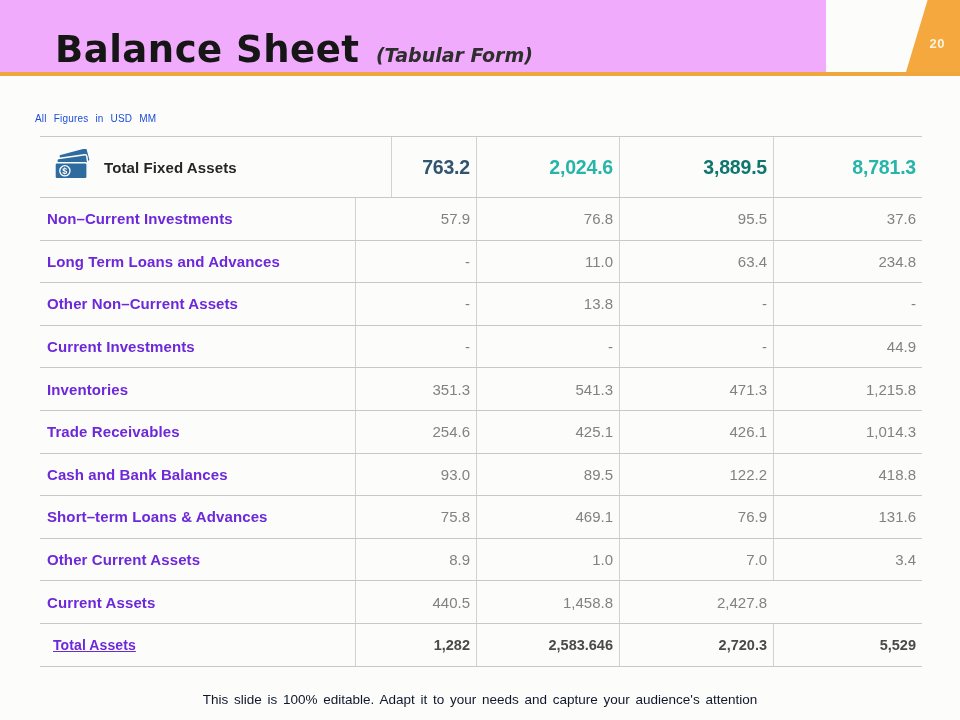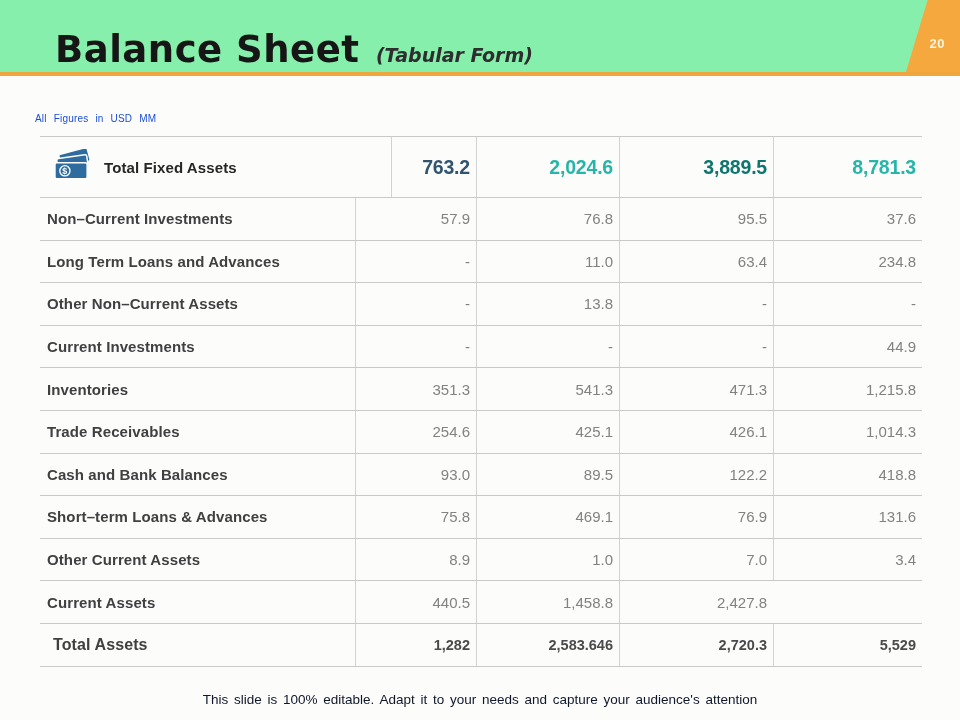--- a/index.html
+++ b/index.html
@@ -3,21 +3,21 @@
 <meta charset="utf-8">
 <style>
   * { margin:0; padding:0; box-sizing:border-box; }
   html,body { background:#e8e8e8; }
   .slide {
     position:relative; width:960px; height:720px; margin:0 auto;
     background:#FCFCFB; overflow:hidden;
     font-family:"Liberation Sans", sans-serif;
   }
   
-  .topbar { position:absolute; top:0; left:0; width:960px; height:72px; background:#86efac; }
+  .topbar { position:absolute; top:0; left:0; width:826px; height:72px; background:#f0abfc; }
   .title-wrap { position:absolute; left:55px; top:28px; white-space:nowrap; }
   .title {
     display:inline; font-family:"DejaVu Sans", sans-serif;
     font-size:37px; font-weight:800; color:#161616; letter-spacing:0.5px;
   }
   .subtitle {
     display:inline; margin-left:12px; font-family:"DejaVu Sans", sans-serif;
     font-size:19px; font-weight:bold; font-style:italic; color:#2E2E2E;
   }
   .accent-line { position:absolute; top:72px; left:0; width:960px; height:4px; }
@@ -39,30 +39,30 @@
     position:absolute; left:40px; top:136px; width:882px;
     border-top:1px solid #C9C9C9;
   }
   .row {
     display:grid; grid-template-columns:315px 121px 143px 154px 149px;
     border-bottom:1px solid #C9C9C9; height:42.6px;
   }
   .row.header-row { height:61px; }
   .cell { display:flex; align-items:center; height:100%; }
   .cell.lbl {
-    padding-left:7px; font-weight:bold; font-size:15px; color:#404040;
+    padding-left:7px; font-weight:bold; font-size:15px; color:#6d28d9;
     letter-spacing:0.1px;
   }
   .cell.val {
     justify-content:flex-end; text-align:right; padding-right:6px;
     border-left:1px solid #D2D2D2; font-size:15px; color:#828282;
   }
   .header-row .cell.lbl { gap:11px; padding-left:11px; font-size:15px; color:#262626; }
   .header-row .cell.val { font-size:19.5px; font-weight:bold; letter-spacing:-0.2px; }
-  .total-row .cell.lbl { padding-left:13px; font-size:16px; }
+  .total-row .cell.lbl { padding-left:13px; font-size:14px;text-decoration:underline; }
   .total-row .cell.val { font-weight:bold; font-size:14.5px; color:#4A4A4A; }
   .money-ico { width:42px; height:36px; flex:0 0 auto; }
   
   .footer {
     position:absolute; left:0; top:692px; width:960px; text-align:center;
     font-size:13.5px; color:#0f172a; word-spacing:2px;
   }
 </style>
 </head>
 <body>

